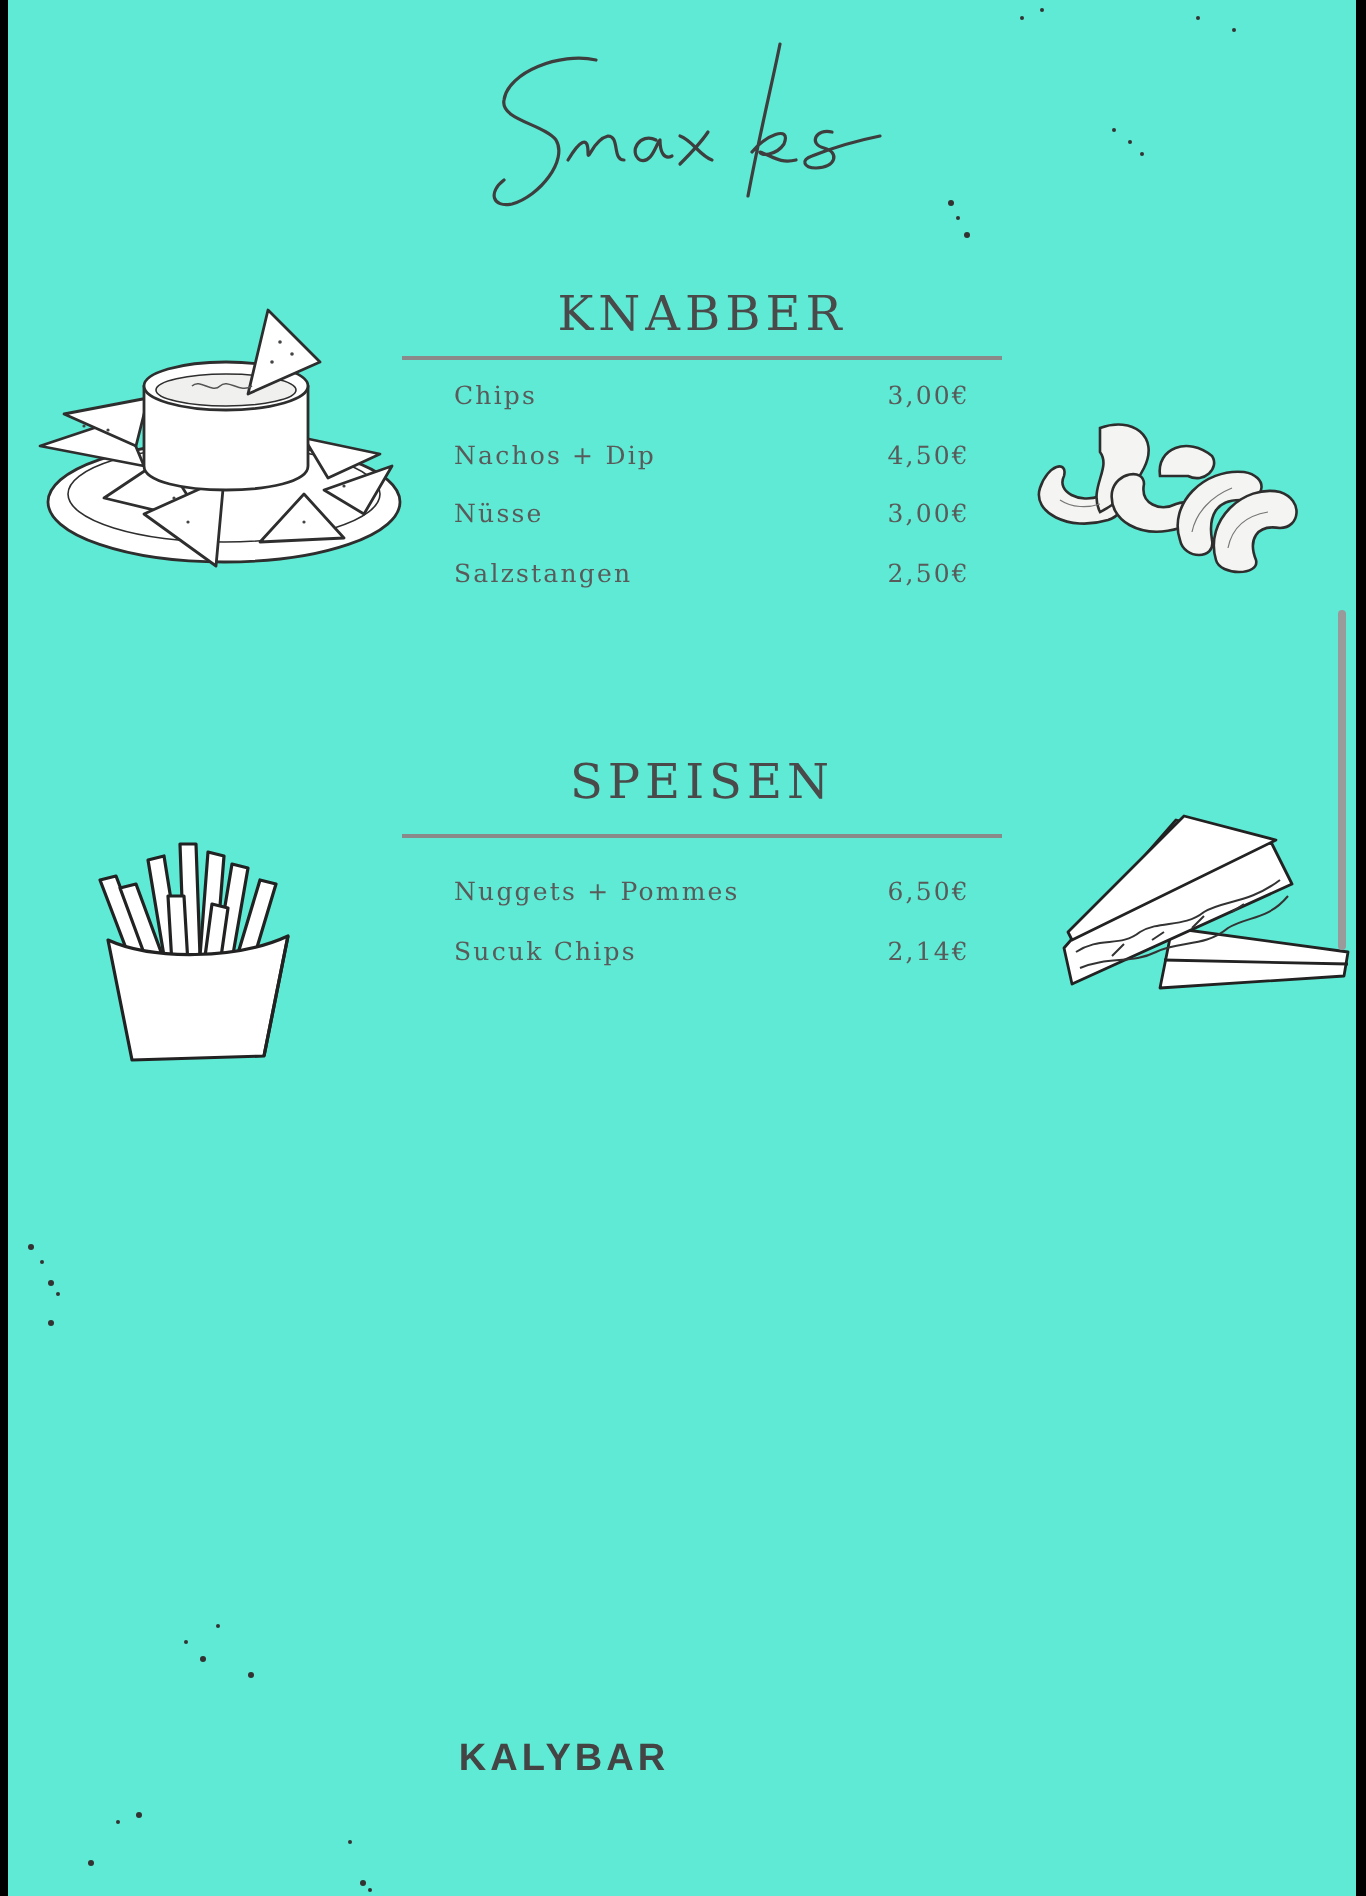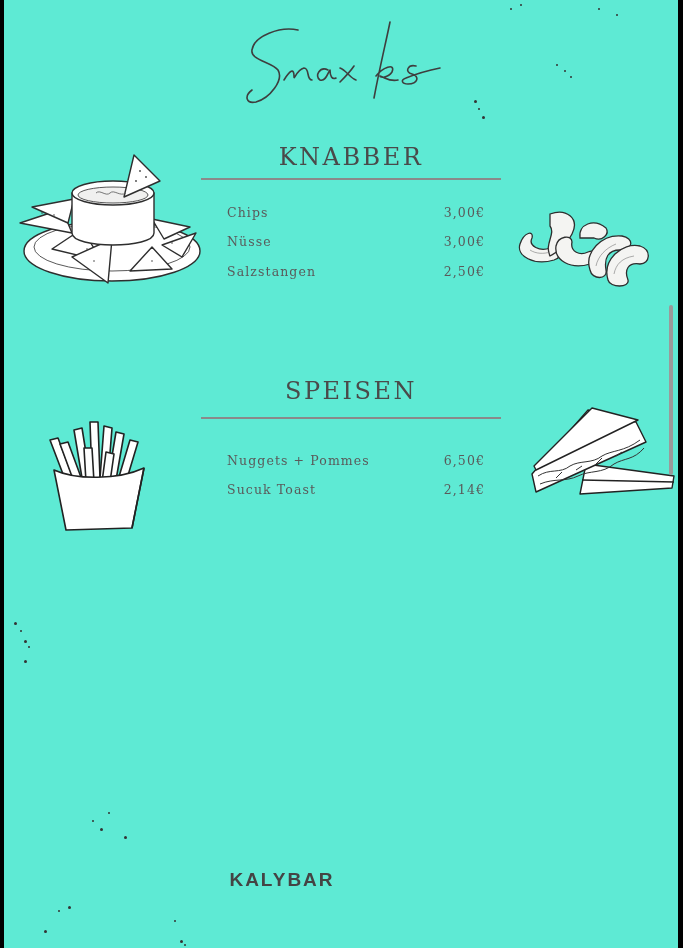--- a/index.html
+++ b/index.html
@@ -30,21 +30,21 @@
       position: absolute; left: 197px; width: 300px; text-align: center;
       font-family: "DejaVu Serif", serif;
       font-size: 24px; letter-spacing: 2.5px; color: #4a4a4a;
     }
     .rule {
       position: absolute; left: 197px; width: 300px; height: 1.5px;
       background: #8a8a8a;
     }
     .menu-list { position: absolute; left: 223px; width: 258px; }
     .menu-item {
-      display: flex; justify-content: space-between; align-items: flex-end;
+      display: flex; justify-content: space-between; align-items: flex-start;
       height: 29.5px;
       font-family: "DejaVu Serif", serif;
       font-size: 12.5px; letter-spacing: 1.1px; color: #5a5a5a;
     }
     .footer-brand {
       position: absolute; left: 0; top: 869px; width: 556px; text-align: center;
       font-family: "Liberation Sans", sans-serif; font-weight: bold;
       font-size: 19px; letter-spacing: 2px; color: #444;
     }
     .illus { position: absolute; }
@@ -76,38 +76,42 @@
   </div>
 
   <div class="section-heading" style="top:143px;">KNABBER</div>
   <div class="rule" style="top:178px;"></div>
   <div class="menu-list" style="top:190px;">
     <div class="menu-item">
       <span>Chips</span>
       <span>3,00€</span>
     </div>
     <div class="menu-item">
+      <span>Nachos + Dip</span>
+      <span>4,50€</span>
+    </div>
+    <div class="menu-item">
       <span>Nüsse</span>
       <span>3,00€</span>
     </div>
     <div class="menu-item">
       <span>Salzstangen</span>
       <span>2,50€</span>
     </div>
   </div>
 
   <div class="section-heading" style="top:377px;">SPEISEN</div>
   <div class="rule" style="top:417px;"></div>
   <div class="menu-list" style="top:438px;">
     <div class="menu-item">
       <span>Nuggets + Pommes</span>
       <span>6,50€</span>
     </div>
     <div class="menu-item">
-      <span>Sucuk Toast</span>
+      <span>Sucuk Chips</span>
       <span>2,14€</span>
     </div>
   </div>
 
   <div class="illus" style="left:8px; top:153px;">
     <svg width="192" height="135" viewBox="0 0 192 135">
       <g fill="#fff" stroke="#2e2e2e" stroke-width="1.4" stroke-linejoin="round">
         <ellipse cx="100" cy="98" rx="88" ry="30"></ellipse>
         <ellipse cx="100" cy="94" rx="78" ry="24" fill="none" stroke-width="0.8"></ellipse>
         <path d="M8 70 L50 56 L60 80 Z"></path>

